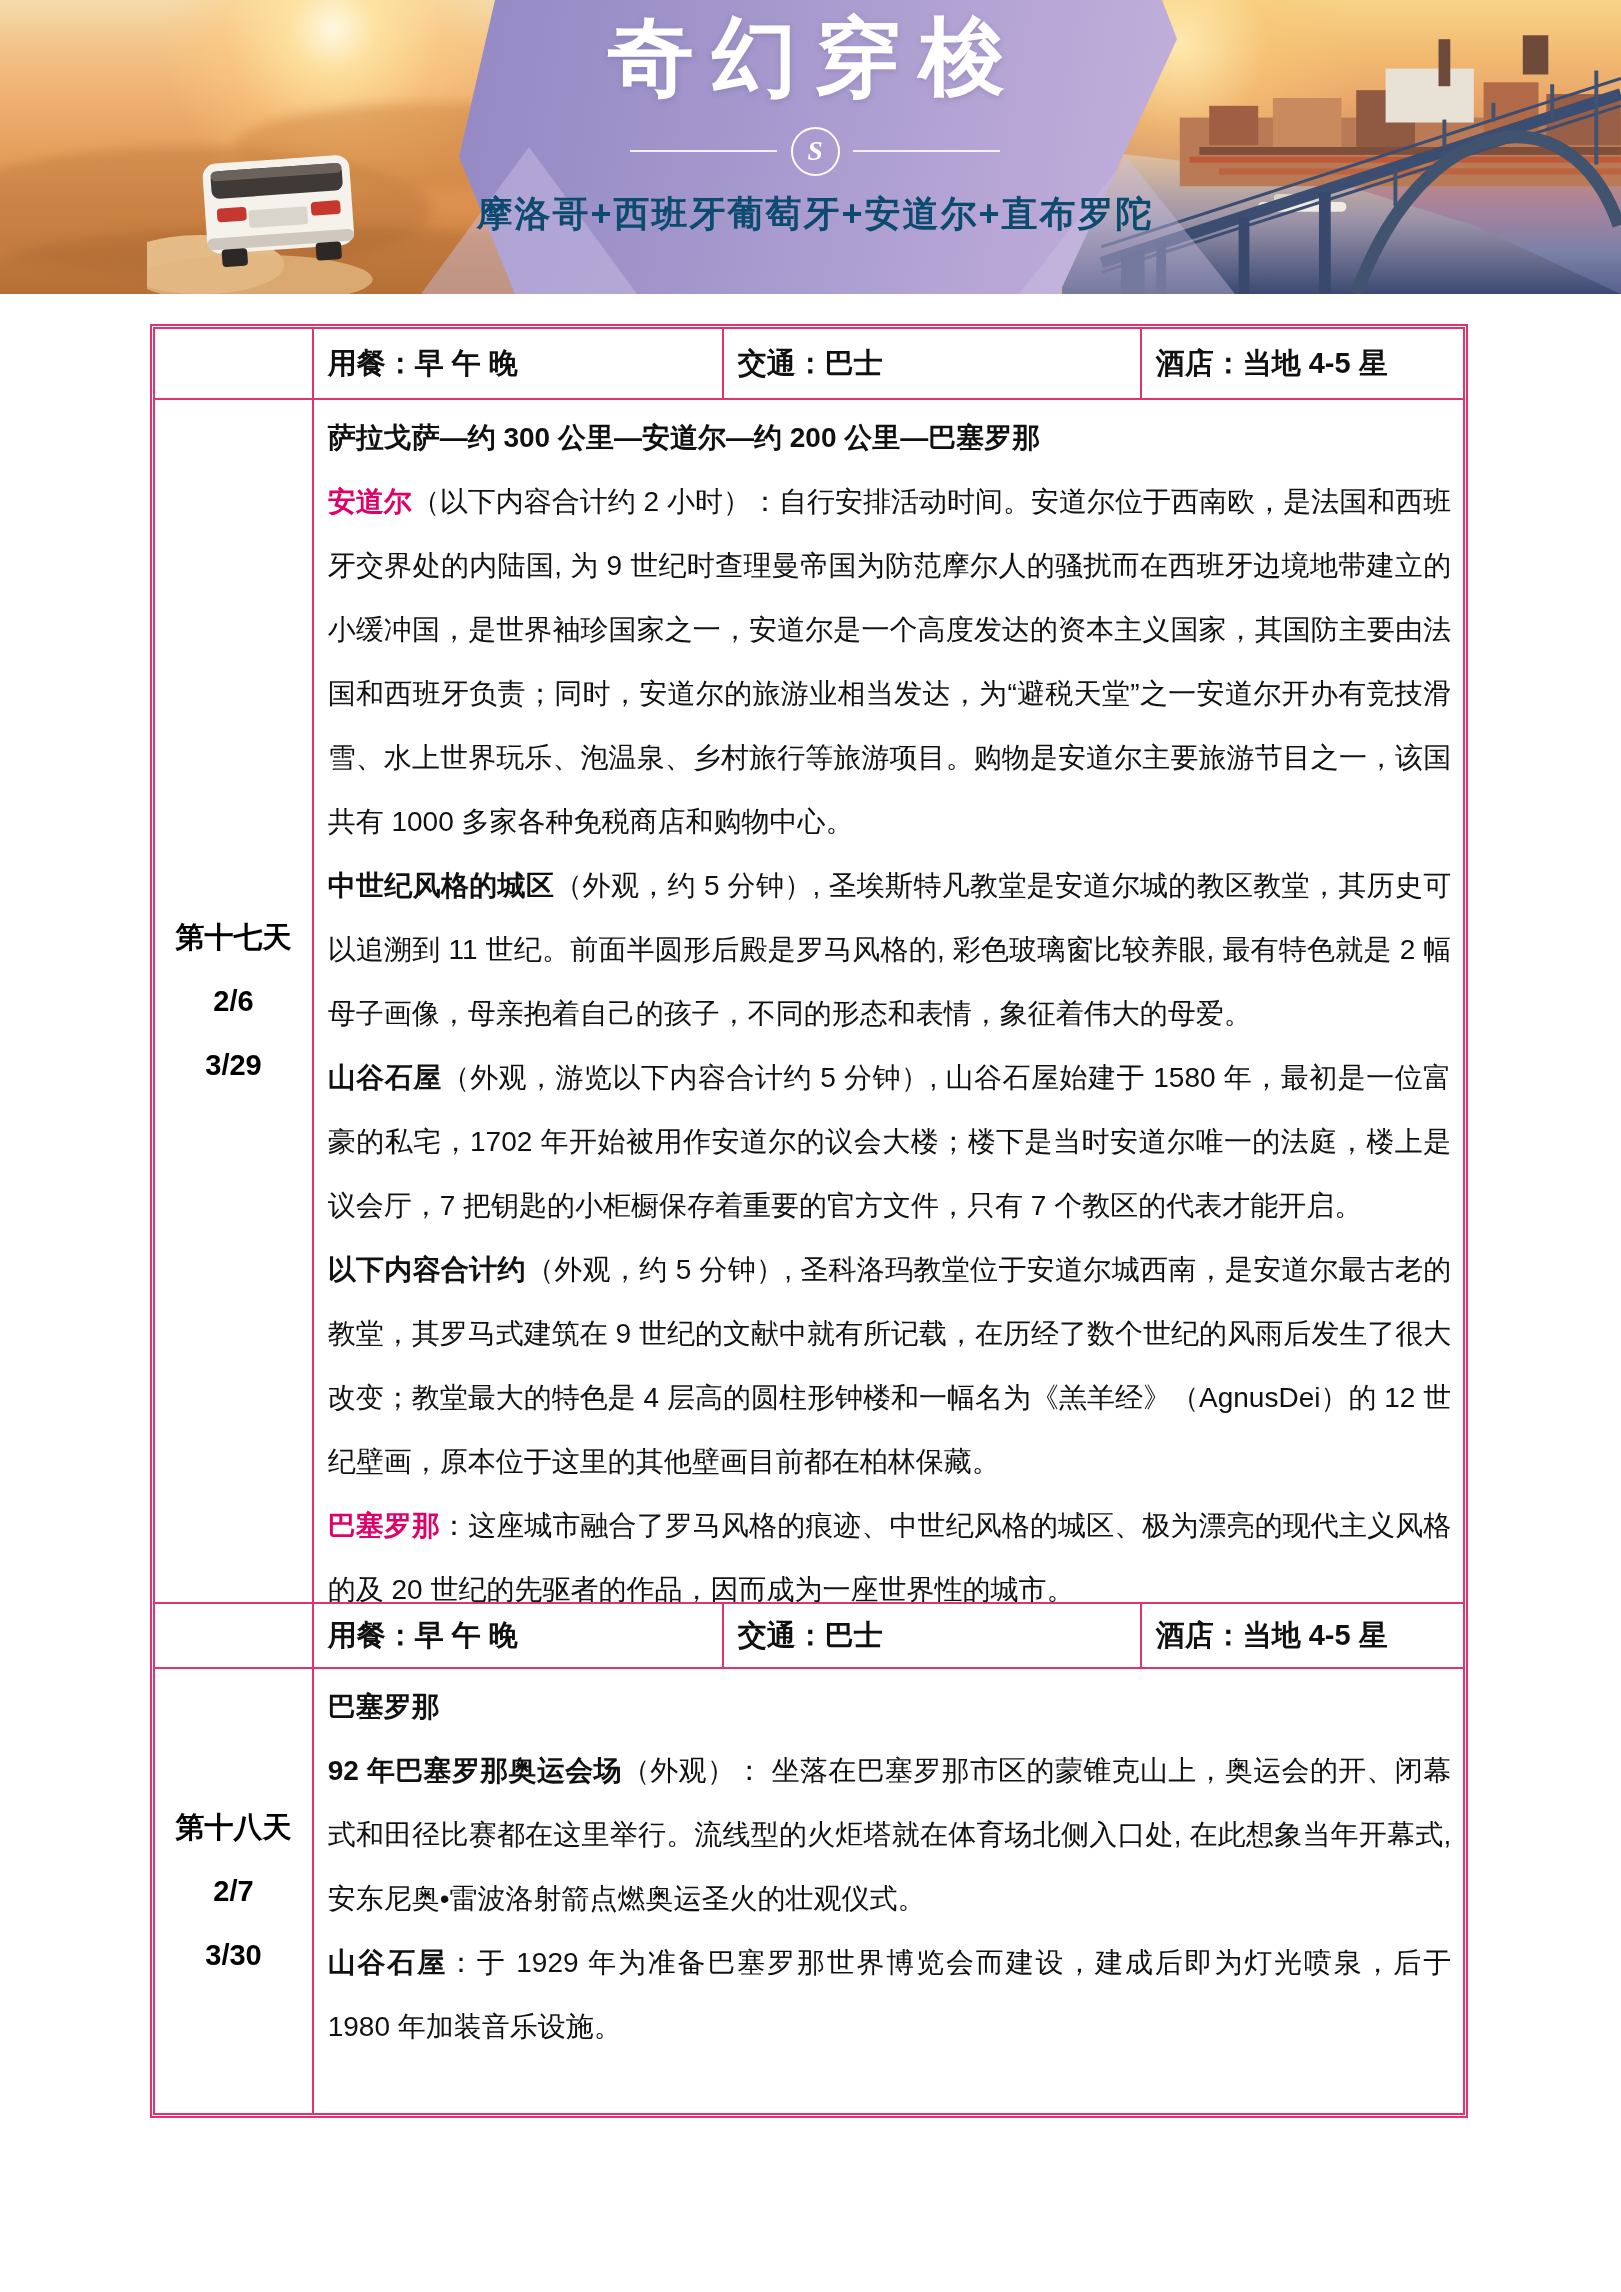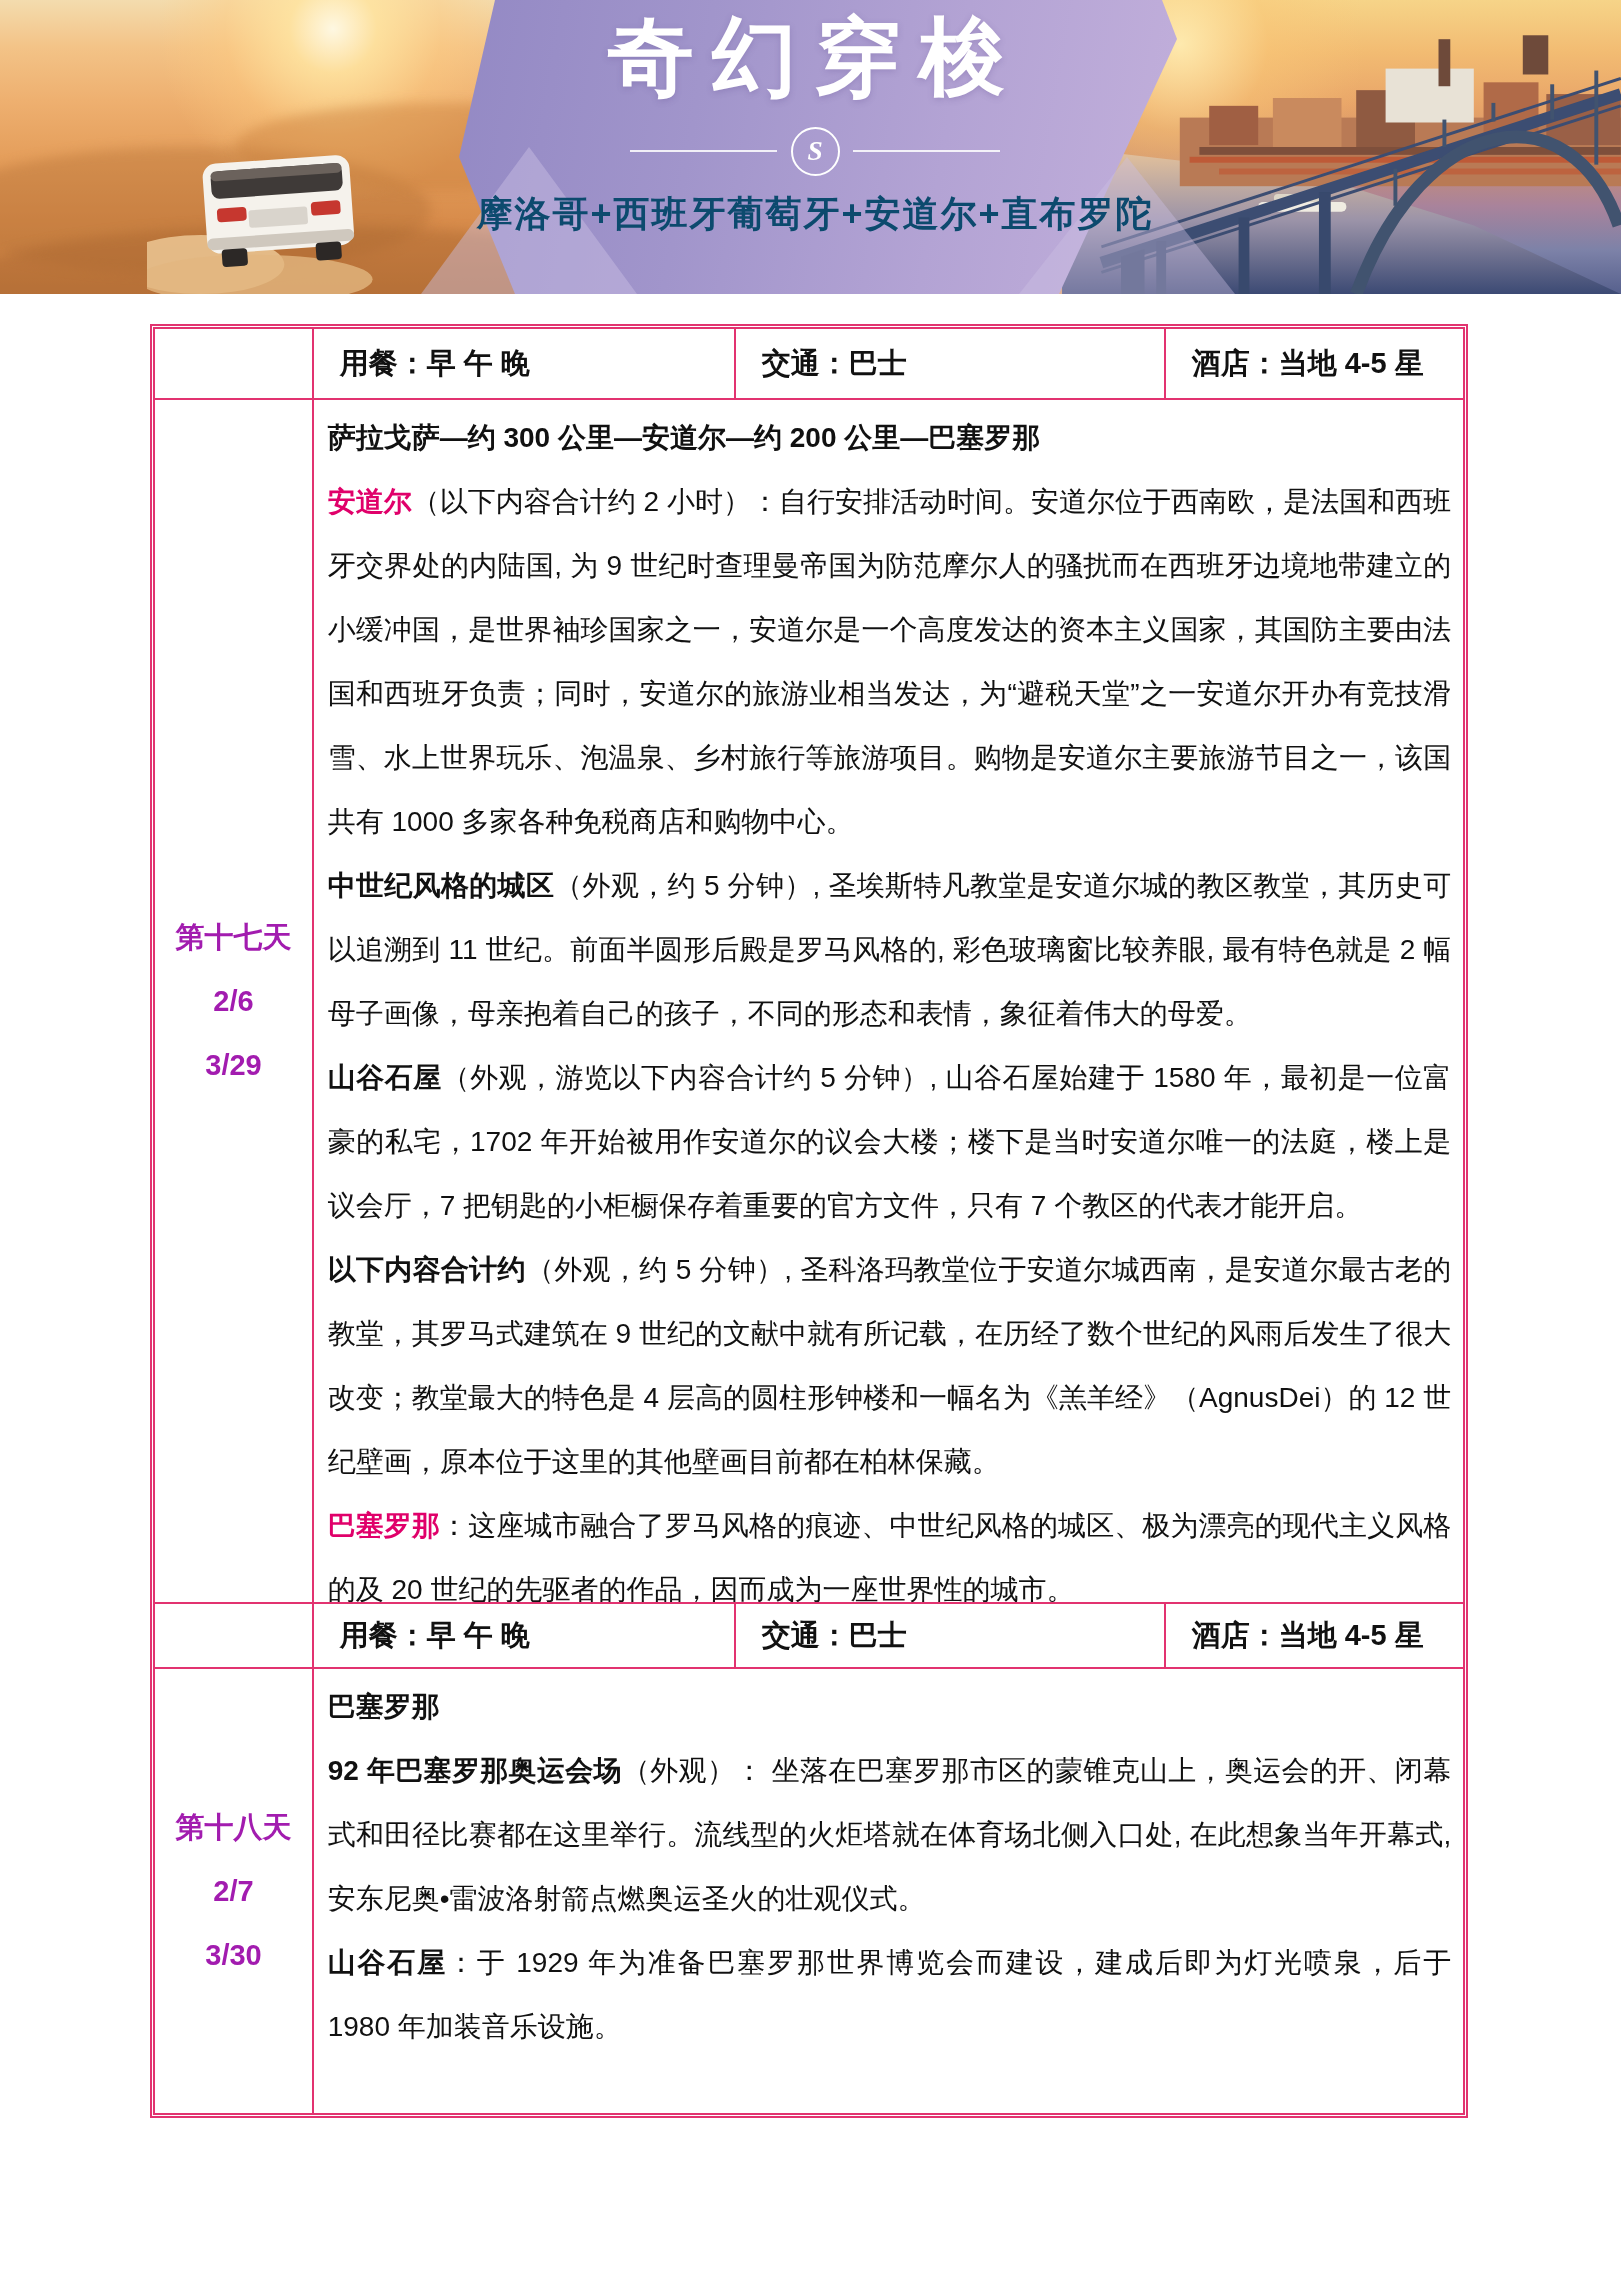--- a/index.html
+++ b/index.html
@@ -45,26 +45,26 @@
   
   .doc-table{position:absolute;left:150px;top:324px;width:1318px;
     border:5.9px double #e23370;background:#fff;box-sizing:border-box;}
   .trow{display:grid;box-sizing:border-box;}
   .trow.cols4{grid-template-columns:159px 410px 418px 1fr;}
   .trow.cols2{grid-template-columns:159px 1fr;}
   .trow{border-bottom:2px solid #e23370;}
   .trow:last-child{border-bottom:none;}
   .tcell{border-right:2px solid #e23370;box-sizing:border-box;overflow:hidden;}
   .tcell:last-child{border-right:none;}
-  .info-row{height:71px;gap:12px;}
+  .info-row{height:71px;}
   .info-row.second{height:65px;}
   .info-cell{display:flex;align-items:center;padding-left:13.7px;
     font-size:29px;font-weight:bold;color:#111;}
   .day-cell{display:flex;flex-direction:column;align-items:center;justify-content:center;
-    font-size:29px;font-weight:bold;color:#a21caf;line-height:64px;}
+    font-size:29px;font-weight:bold;color:#000000;line-height:64px;}
   .content-cell{padding:5.9px 11.8px 0 13.7px;font-size:28px;line-height:64px;color:#111;
     text-align:justify;}
   .content-cell p{margin:0;}
   .lead{font-weight:bold;}
   .lead.pink{color:#e0006a;}
   .day17-row{height:1204px;}
   .day18-row{height:444px;}
 </style>
 </head>
 <body>

